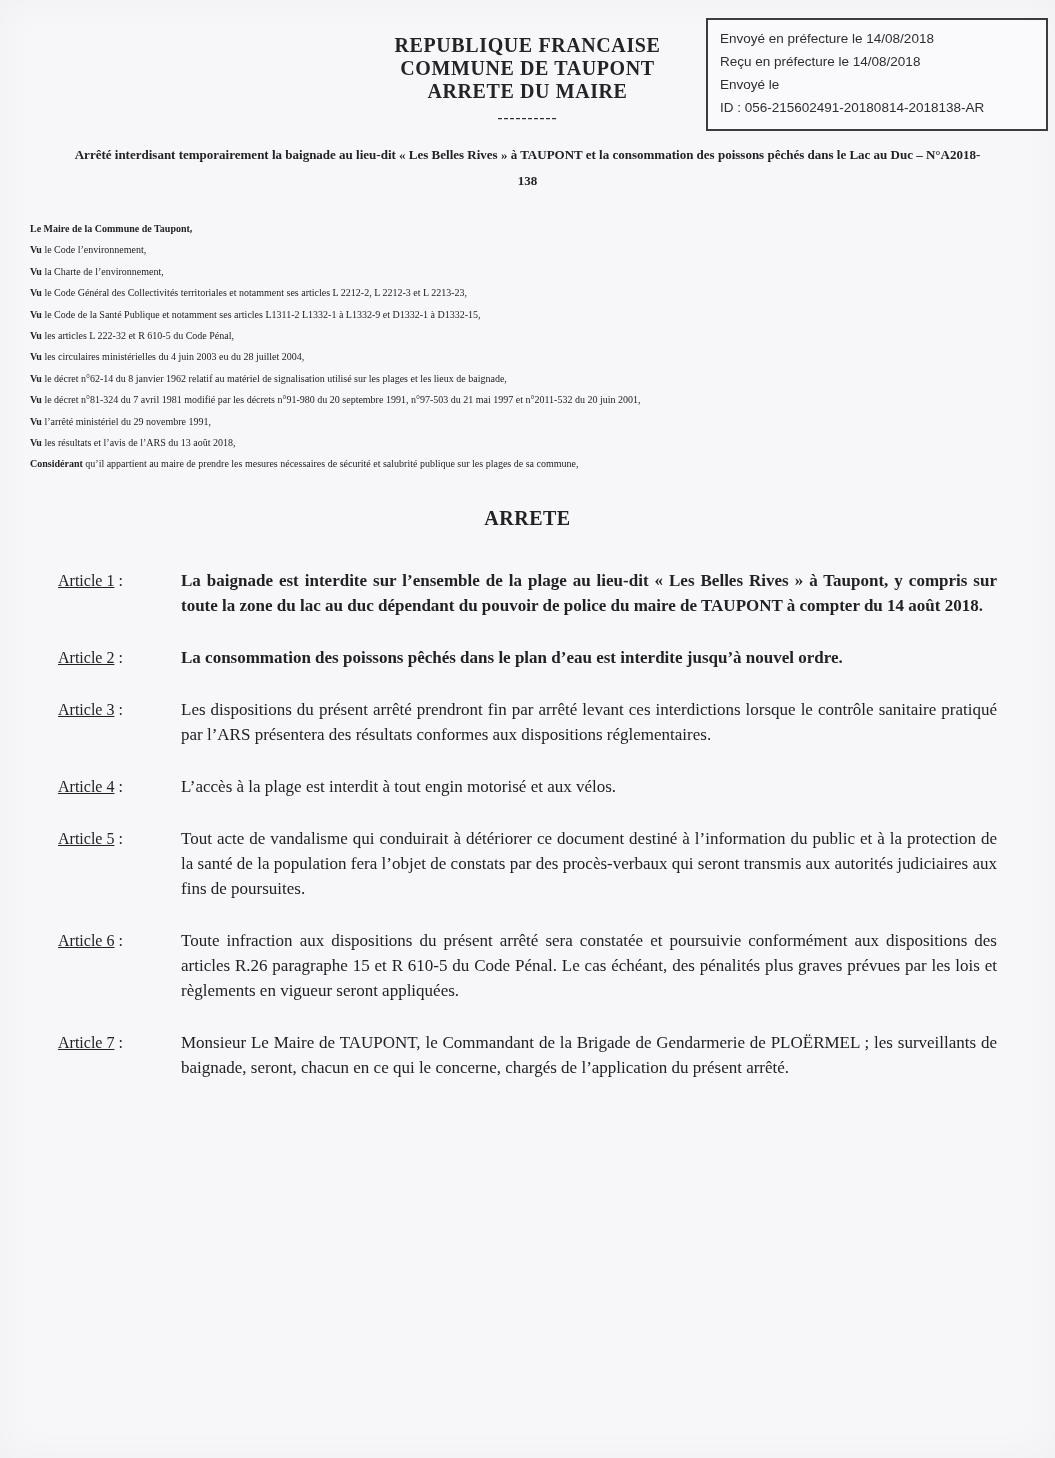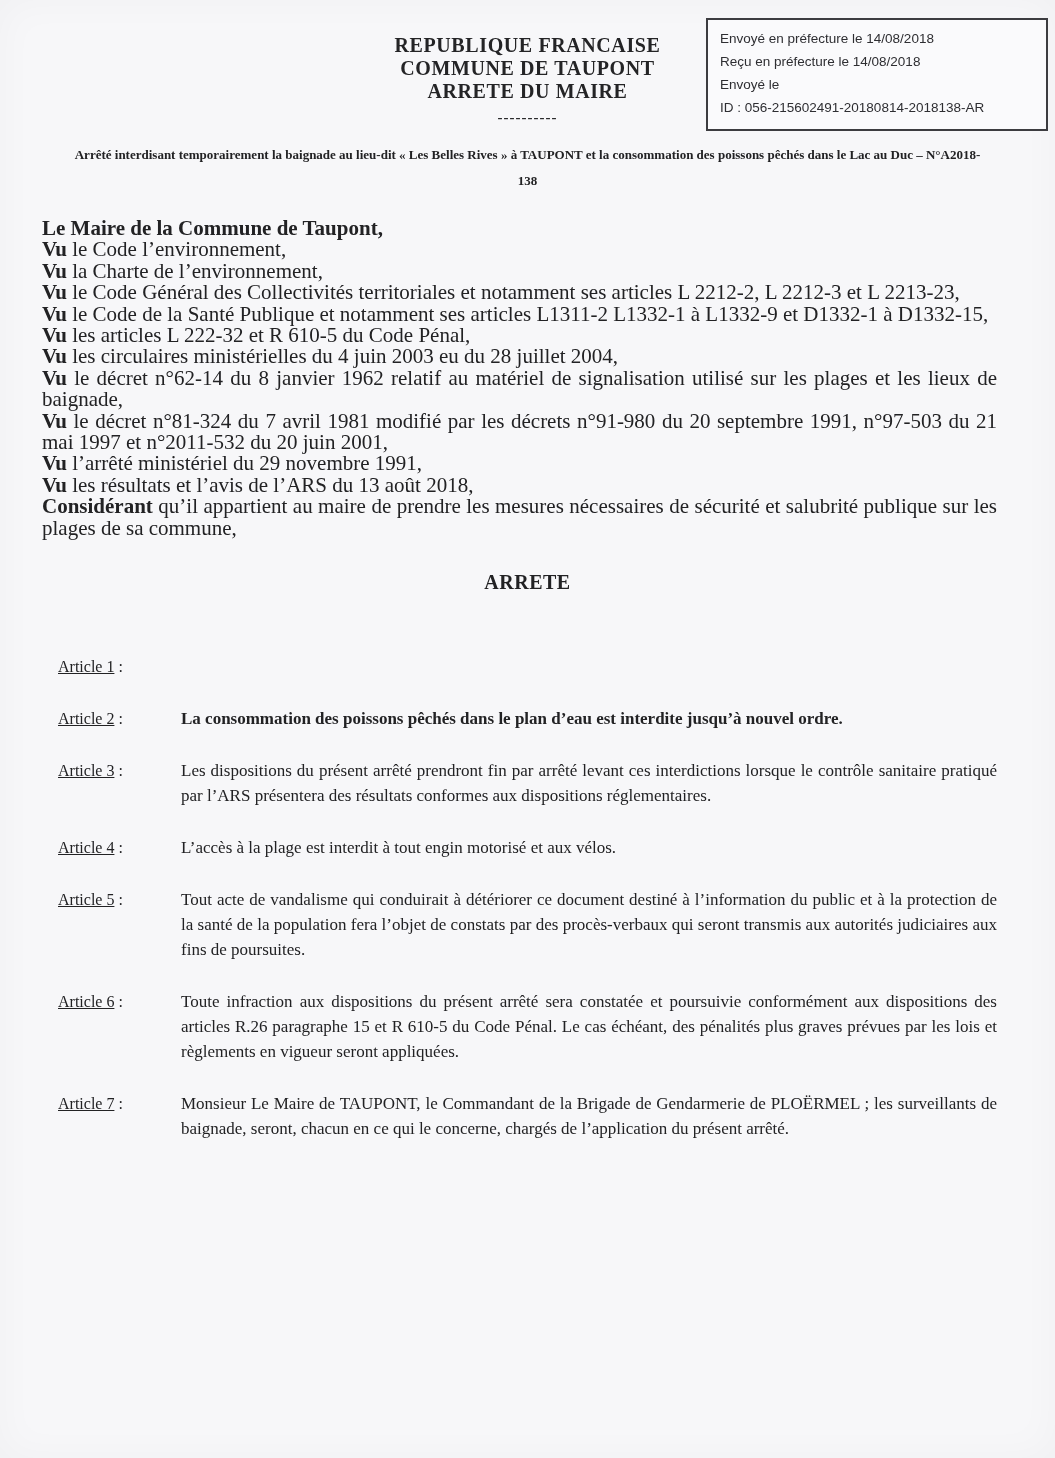--- a/index.html
+++ b/index.html
@@ -47,37 +47,37 @@
   .stamp-line { margin: 7px 0; line-height: 16px; white-space: nowrap; }
   .doc-title {
     margin: 16px 65px 0 65px;
     text-align: center;
     font-weight: bold;
     font-size: 13px;
     line-height: 26px;
     color: #222224;
   }
   .preamble {
-    margin: 24px 58px 0 42px;
-    font-size: 21px;
+    margin: 24px 58px 0 30px;
+    font-size: 10px;
     line-height: 21.4px;
     text-align: justify;
     color: #222224;
   }
   .clause { margin: 0; }
   .clause .lead { font-weight: bold; }
   .arrete-heading {
     margin-top: 32px;
     text-align: center;
     font-weight: bold;
     font-size: 20px;
     letter-spacing: 0.5px;
     color: #222224;
   }
-  .articles { margin: 60px 58px 0 58px; }
+  .articles { margin: 38px 58px 0 58px; }
   .article-row { display: flex; align-items: flex-start; margin-bottom: 27px; }
   .article-label {
     flex: none;
     width: 123px;
     font-size: 16px;
     line-height: 25px;
     white-space: nowrap;
     color: #222224;
   }
   .article-label .lbl { text-decoration: underline; }
@@ -125,20 +125,21 @@
     <div class="clause"><span class="lead">Vu</span><span> les résultats et l’avis de l’ARS du 13 août 2018,</span></div>
     <div class="clause"><span class="lead">Considérant</span><span> qu’il appartient au maire de prendre les mesures nécessaires de sécurité et salubrité publique sur les plages de sa commune,</span></div>
   </div>
 
   <div class="arrete-heading">ARRETE</div>
 
   <div class="articles">
 
     <div class="article-row bold">
       <div class="article-label"><span class="lbl">Article 1</span><span> :</span></div>
+      <div class="article-text">La baignade est interdite sur l’ensemble de la plage au lieu-dit « Les Belles Rives » à Taupont, y compris sur toute la zone du lac au duc dépendant du pouvoir de police du maire de TAUPONT à compter du 14 août 2018.</div>
     </div>
 
     <div class="article-row bold">
       <div class="article-label"><span class="lbl">Article 2</span><span> :</span></div>
       <div class="article-text">La consommation des poissons pêchés dans le plan d’eau est interdite jusqu’à nouvel ordre.</div>
     </div>
 
     <div class="article-row">
       <div class="article-label"><span class="lbl">Article 3</span><span> :</span></div>
       <div class="article-text">Les dispositions du présent arrêté prendront fin par arrêté levant ces interdictions lorsque le contrôle sanitaire pratiqué par l’ARS présentera des résultats conformes aux dispositions réglementaires.</div>

